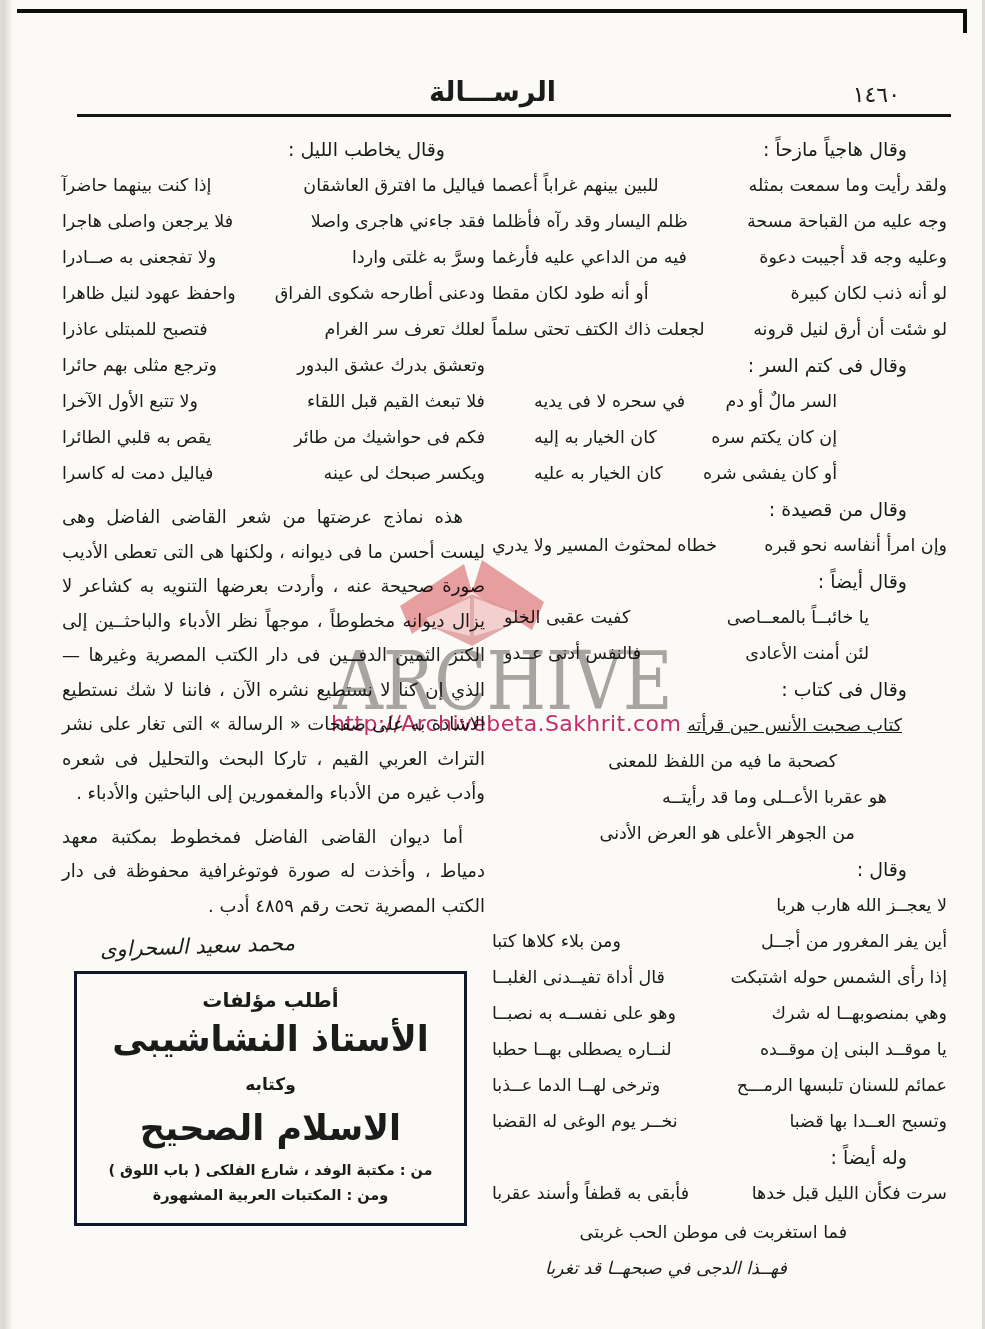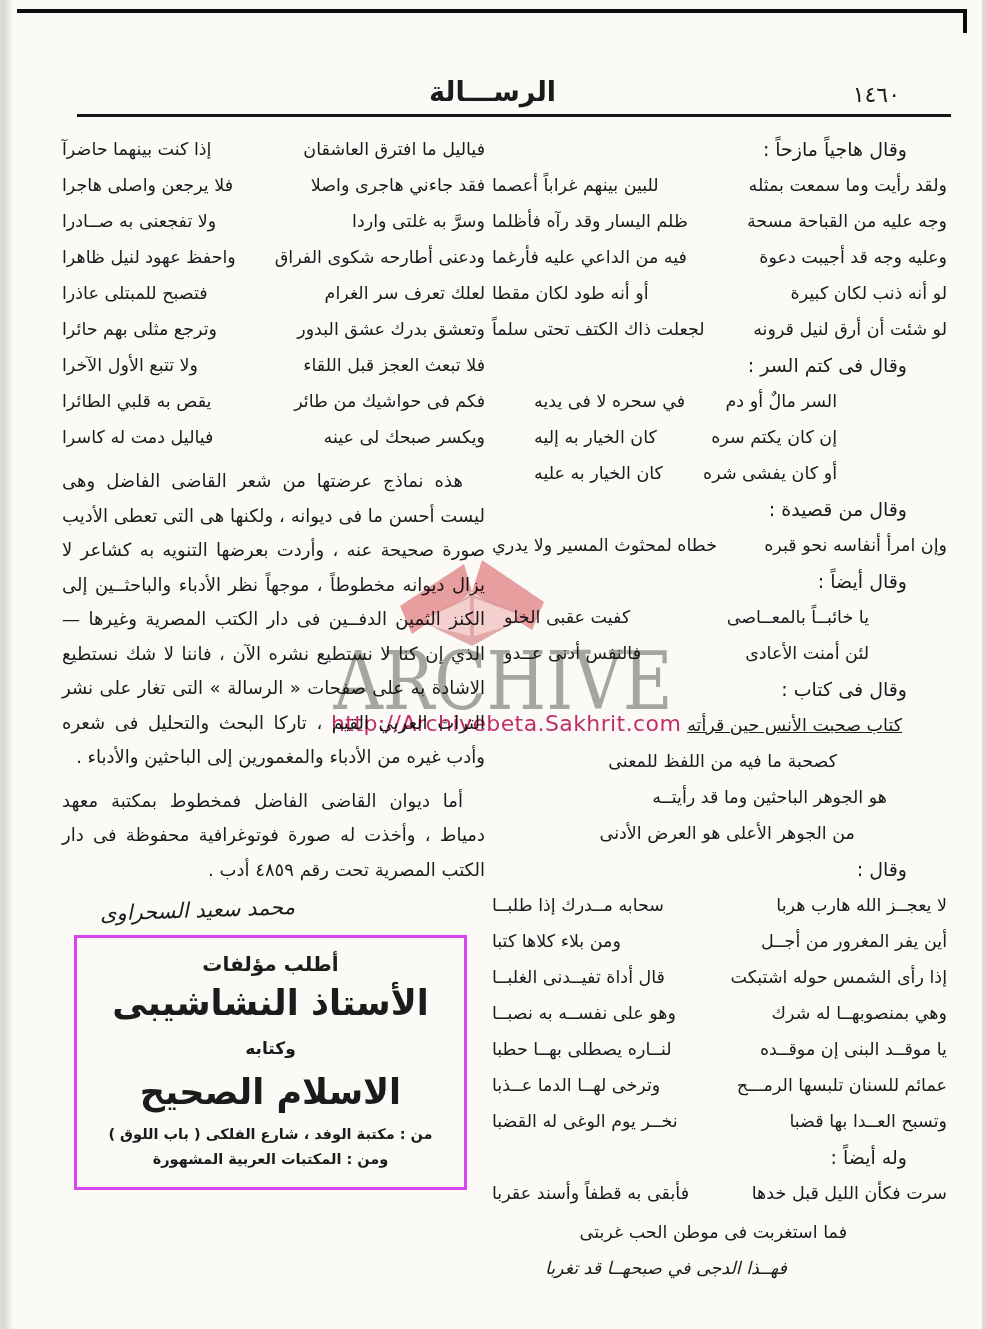--- a/index.html
+++ b/index.html
@@ -23,21 +23,21 @@
   .poem{margin-bottom:3px;}
   .verse-row{display:flex;justify-content:space-between;line-height:36px;font-size:17.5px;white-space:nowrap;}
   .hemistich{white-space:nowrap;}
   .poem.narrow .verse-row{margin-right:110px;margin-left:42px;}
   .poem.mid .verse-row{margin-right:78px;margin-left:12px;}
   .poem-line{line-height:36px;font-size:17.5px;white-space:nowrap;}
   .prose{font-size:18px;line-height:34.5px;text-align:justify;text-align-last:right;
         margin:9px 0 2px 0;text-indent:22px;}
   .signature{font-size:21px;font-style:italic;margin:12px 190px 6px 0;
         transform:rotate(-2deg);white-space:nowrap;}
-  .ad-box{margin:12px 18px 0 12px;border:3px solid #d946ef;padding:14px 8px 20px;text-align:center;}
+  .ad-box{margin:12px 18px 0 12px;border:3px solid #0f172a;padding:14px 8px 20px;text-align:center;}
   .ad-line{font-weight:bold;}
   .ad-line.md{font-size:20px;margin-bottom:4px;}
   .ad-line.xl{font-size:35px;line-height:1.35;}
   .ad-line.sm{font-size:17px;margin:11px 0;}
   .ad-line.xs{font-size:14.5px;margin-top:9px;}
   
   .watermark{position:absolute;inset:0;pointer-events:none;mix-blend-mode:multiply;}
   .wm-book{position:absolute;left:393px;top:558px;width:152px;height:110px;opacity:.5;}
   .wm-archive{position:absolute;left:318px;top:634px;width:364px;text-align:center;
         font-family:"DejaVu Serif",serif;font-size:72px;color:#a3a19d;
@@ -111,28 +111,27 @@
         </div>
         <div class="verse-row">
           <span class="hemistich">لئن أمنت الأعادى</span>
           <span class="hemistich">فالنفس أدنى عــدو</span>
         </div>
       </div>
       <div class="heading">وقال فى كتاب :</div>
       <div class="poem">
         <div class="poem-line" style="margin-right: 45px; text-decoration: underline;">كتاب صحبت الأنس حين قرأته</div>
         <div class="poem-line" style="margin-right: 110px;">كصحبة ما فيه من اللفظ للمعنى</div>
-        <div class="poem-line" style="margin-right: 60px;">هو الجوهر الباحثين وما قد رأيتــه</div>
+        <div class="poem-line" style="margin-right: 60px;">هو عقربا الأعــلى وما قد رأيتــه</div>
         <div class="poem-line" style="margin-right: 92px;">من الجوهر الأعلى هو العرض الأدنى</div>
       </div>
       <div class="heading">وقال :</div>
       <div class="poem full">
         <div class="verse-row">
           <span class="hemistich">لا يعجــز الله هارب هربا</span>
-          <span class="hemistich">سحابه مــدرك إذا طلبــا</span>
         </div>
         <div class="verse-row">
           <span class="hemistich">أين يفر المغرور من أجــل</span>
           <span class="hemistich">ومن بلاء كلاها كتبا</span>
         </div>
         <div class="verse-row">
           <span class="hemistich">إذا رأى الشمس حوله اشتبكت</span>
           <span class="hemistich">قال أداة تفيــدنى الغلبــا</span>
         </div>
         <div class="verse-row">
@@ -158,20 +157,21 @@
           <span class="hemistich">سرت فكأن الليل قبل خدها</span>
           <span class="hemistich">فأبقى به قطفاً وأسند عقربا</span>
         </div>
       </div>
       <div class="poem">
         <div class="poem-line" style="margin-right: 100px;">فما استغربت فى موطن الحب غربتى</div>
         <div class="poem-line" style="margin-right: 160px; font-style: italic;">فهــذا الدجى في صبحهــا قد تغربا</div>
       </div>
     </div>
   <div class="col col-left" id="col-left">
+      <div class="heading">وقال يخاطب الليل :</div>
       <div class="poem full">
         <div class="verse-row">
           <span class="hemistich">فياليل ما افترق العاشقان</span>
           <span class="hemistich">إذا كنت بينهما حاضرآ</span>
         </div>
         <div class="verse-row">
           <span class="hemistich">فقد جاءني هاجرى واصلا</span>
           <span class="hemistich">فلا يرجعن واصلى هاجرا</span>
         </div>
         <div class="verse-row">
@@ -184,21 +184,21 @@
         </div>
         <div class="verse-row">
           <span class="hemistich">لعلك تعرف سر الغرام</span>
           <span class="hemistich">فتصبح للمبتلى عاذرا</span>
         </div>
         <div class="verse-row">
           <span class="hemistich">وتعشق بدرك عشق البدور</span>
           <span class="hemistich">وترجع مثلى بهم حائرا</span>
         </div>
         <div class="verse-row">
-          <span class="hemistich">فلا تبعث العجز قبل اللقاء</span>
+          <span class="hemistich">فلا تبعث القيم قبل اللقاء</span>
           <span class="hemistich">ولا تتبع الأول الآخرا</span>
         </div>
         <div class="verse-row">
           <span class="hemistich">فكم فى حواشيك من طائر</span>
           <span class="hemistich">يقص به قلبي الطائرا</span>
         </div>
         <div class="verse-row">
           <span class="hemistich">ويكسر صبحك لى عينه</span>
           <span class="hemistich">فياليل دمت له كاسرا</span>
         </div>

